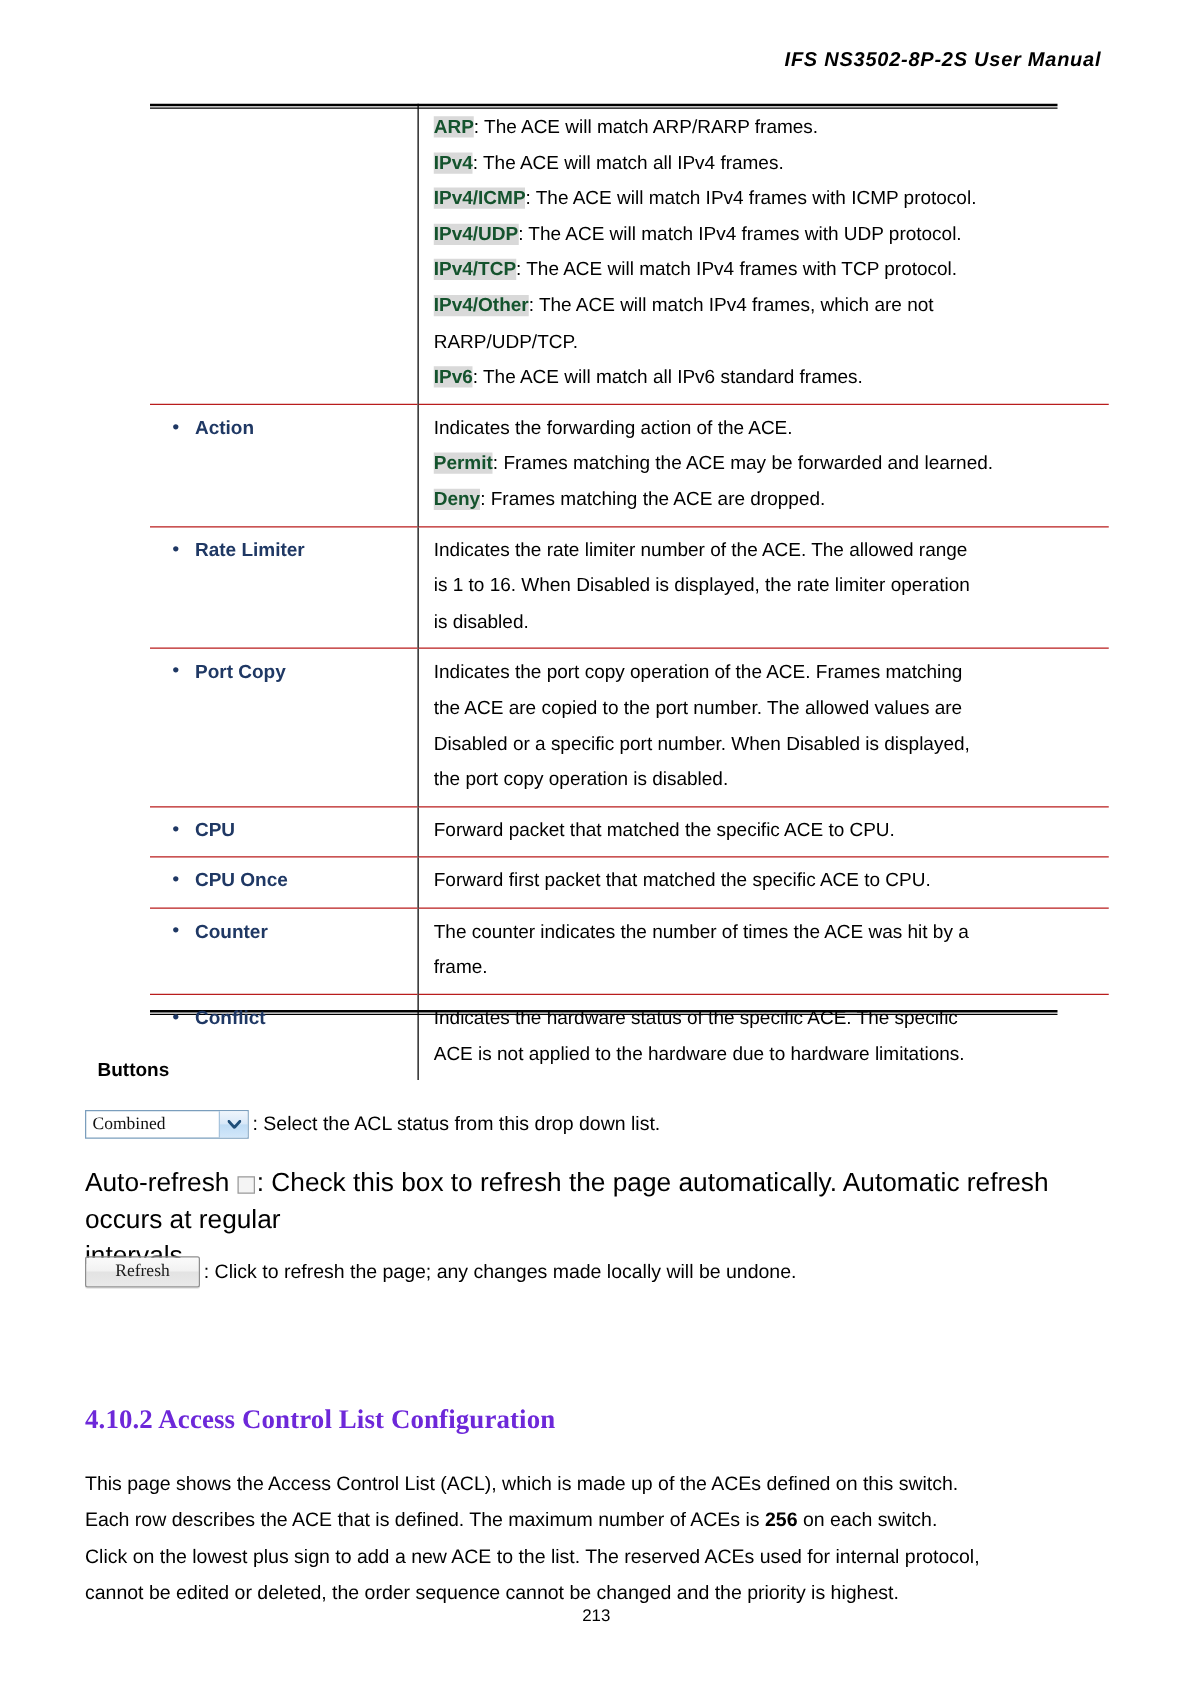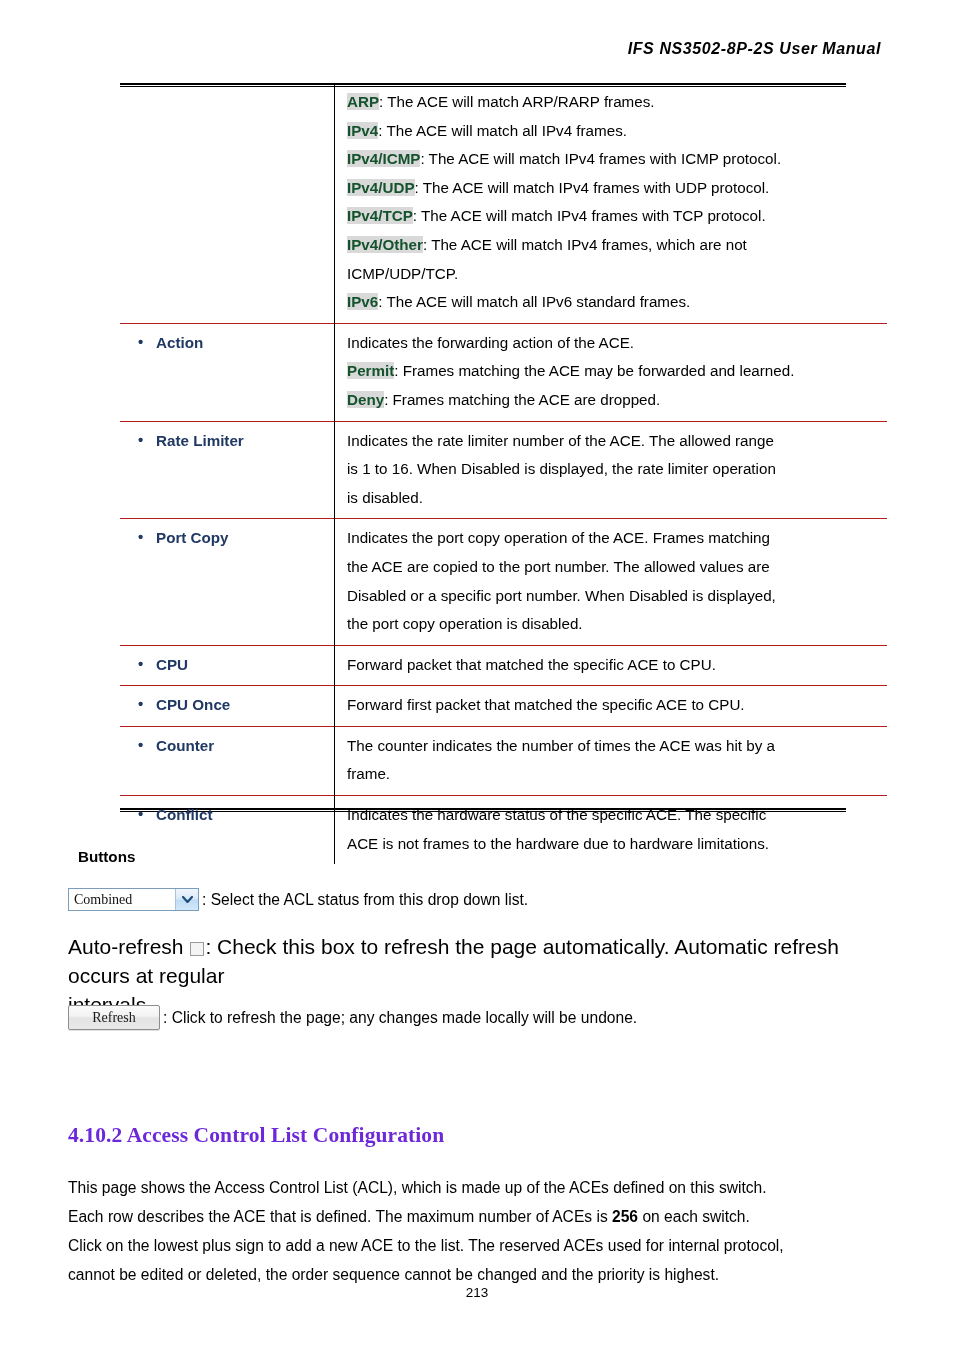--- a/index.html
+++ b/index.html
@@ -238,21 +238,21 @@
 
   <tr>
         <td class="col-label"></td>
         <td class="col-desc">
           <span class="desc-line"><span class="kw">ARP</span><span>: The ACE will match ARP/RARP frames.</span></span>
           <span class="desc-line"><span class="kw">IPv4</span><span>: The ACE will match all IPv4 frames.</span></span>
           <span class="desc-line"><span class="kw">IPv4/ICMP</span><span>: The ACE will match IPv4 frames with ICMP protocol.</span></span>
           <span class="desc-line"><span class="kw">IPv4/UDP</span><span>: The ACE will match IPv4 frames with UDP protocol.</span></span>
           <span class="desc-line"><span class="kw">IPv4/TCP</span><span>: The ACE will match IPv4 frames with TCP protocol.</span></span>
           <span class="desc-line"><span class="kw">IPv4/Other</span><span>: The ACE will match IPv4 frames, which are not</span></span>
-          <span class="desc-line"><span>ICMP/UDP/TCP.</span></span>
+          <span class="desc-line"><span>RARP/UDP/TCP.</span></span>
           <span class="desc-line"><span class="kw">IPv6</span><span>: The ACE will match all IPv6 standard frames.</span></span>
         </td>
       </tr>
       <tr class="rowline">
         <td class="col-label">
           <span class="lbl">Action</span>
         </td>
         <td class="col-desc">
           <span class="desc-line"><span>Indicates the forwarding action of the ACE.</span></span>
           <span class="desc-line"><span class="kw">Permit</span><span>: Frames matching the ACE may be forwarded and learned.</span></span>
@@ -304,21 +304,21 @@
           <span class="desc-line"><span>The counter indicates the number of times the ACE was hit by a</span></span>
           <span class="desc-line"><span>frame.</span></span>
         </td>
       </tr>
       <tr class="rowline">
         <td class="col-label">
           <span class="lbl">Conflict</span>
         </td>
         <td class="col-desc">
           <span class="desc-line"><span>Indicates the hardware status of the specific ACE. The specific</span></span>
-          <span class="desc-line"><span>ACE is not frames to the hardware due to hardware limitations.</span></span>
+          <span class="desc-line"><span>ACE is not applied to the hardware due to hardware limitations.</span></span>
         </td>
       </tr>
     </tbody>
 </table>
 
 <div class="buttons-heading">Buttons</div>
 
 <div class="btn-row row-dropdown">
   <span class="select-widget">
     <span class="sel-value">Combined</span>

